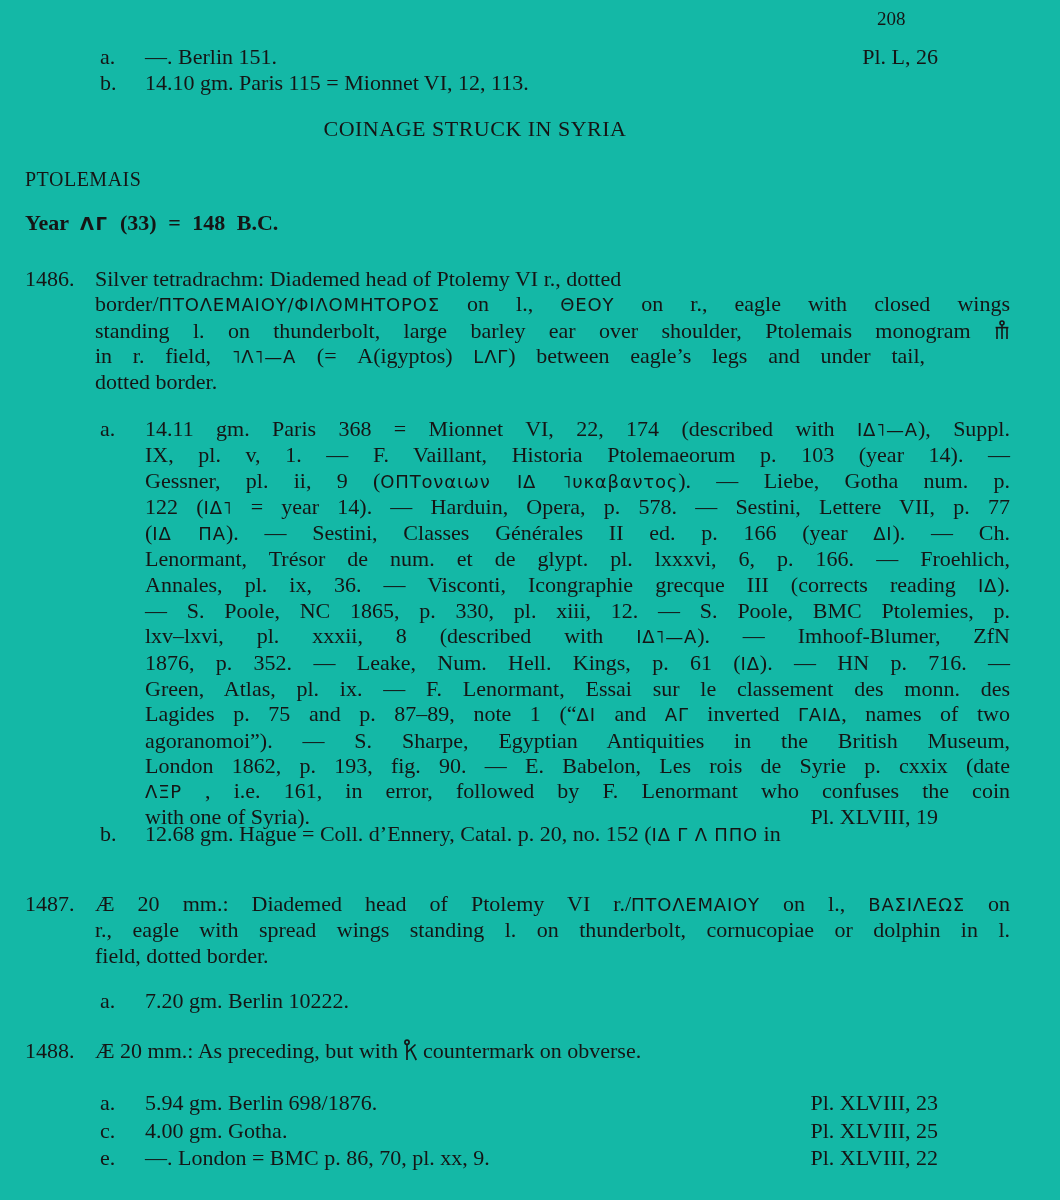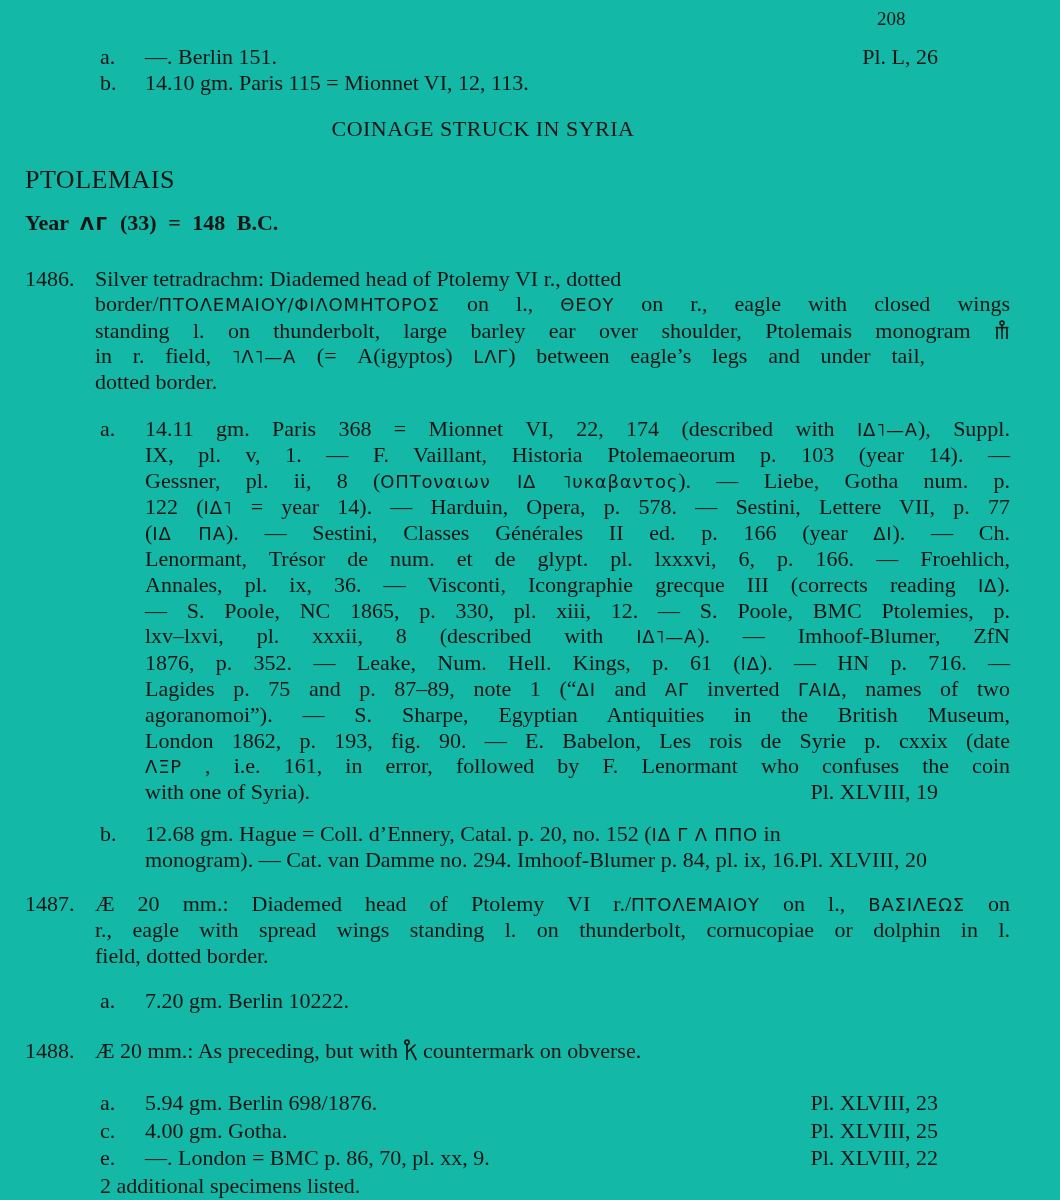--- a/index.html
+++ b/index.html
@@ -10,22 +10,22 @@
     font-size:22px;line-height:25.3px;
   }
   .gk{font-family:"DejaVu Sans", sans-serif;font-size:0.82em;letter-spacing:0.8px;}
   .hdr-num{position:absolute;left:877px;top:6px;font-size:19px;}
   .abs{position:absolute;left:0;width:1060px;}
   .row{position:relative;padding-left:145px;display:flex;line-height:26px;}
   .row-foot{padding-left:100px;}
   .letter{position:absolute;left:100px;}
   .plate{margin-left:auto;margin-right:122px;white-space:nowrap;}
   .plate-inline{white-space:nowrap;}
-  .center-head{position:absolute;top:116px;left:0;width:950px;text-align:center;font-size:22px;letter-spacing:0.5px;padding-left:8px;}
-  .mint{position:absolute;top:167px;left:25px;font-size:26px;letter-spacing:0.5px;}
+  .center-head{position:absolute;top:116px;left:0;width:950px;text-align:center;font-size:22px;letter-spacing:0.5px;}
+  .mint{position:absolute;top:167px;left:25px;font-size:20px;letter-spacing:0.5px;}
   .yearh{position:absolute;top:210px;left:25px;font-weight:bold;font-size:22px;word-spacing:6px;}
   .yearh .gk{letter-spacing:1.5px;text-align:right;}
   .entry{position:absolute;left:0;width:1060px;}
   .enum{position:absolute;left:25px;top:0;}
   .ebody{margin-left:95px;width:915px;}
   .ebody-narrow{width:830px;}
   .sletter{position:absolute;left:100px;top:0;}
   .sbody{margin-left:145px;width:865px;}
   .sbody-wide{width:915px;}
   .ln{min-height:25.3px;}
@@ -77,46 +77,44 @@
       <div class="ln fill ebody-narrow"><span>in r. field, </span><span class="gk">˥Λ˥—Α</span><span> (= A(igyptos) </span><span class="gk">LΛΓ</span><span>) between eagle’s legs and under tail,</span></div>
       <div class="ln"><span>dotted border.</span></div>
     </div>
   </div>
 
   <div class="entry" style="top:416px">
     <span class="sletter">a.</span>
     <div class="sbody">
       <div class="ln fill"><span>14.11 gm. Paris 368 = Mionnet VI, 22, 174 (described with </span><span class="gk">ΙΔ˥—Α</span><span>), Suppl.</span></div>
       <div class="ln fill"><span>IX, pl. v, 1. — F. Vaillant, Historia Ptolemaeorum p. 103 (year 14). —</span></div>
-      <div class="ln fill"><span>Gessner, pl. ii, 8 (</span><span class="gk">ΟΠΤοναιων ΙΔ ˥υκαβαντος</span><span>). — Liebe, Gotha num. p.</span></div>
+      <div class="ln fill"><span>Gessner, pl. ii, 9 (</span><span class="gk">ΟΠΤοναιων ΙΔ ˥υκαβαντος</span><span>). — Liebe, Gotha num. p.</span></div>
       <div class="ln fill"><span>122 (</span><span class="gk">ΙΔ˥</span><span> = year 14). — Harduin, Opera, p. 578. — Sestini, Lettere VII, p. 77</span></div>
       <div class="ln fill"><span>(</span><span class="gk">ΙΔ ΠΑ</span><span>). — Sestini, Classes Générales II ed. p. 166 (year </span><span class="gk">ΔΙ</span><span>). — Ch.</span></div>
       <div class="ln fill"><span>Lenormant, Trésor de num. et de glypt. pl. lxxxvi, 6, p. 166. — Froehlich,</span></div>
       <div class="ln fill"><span>Annales, pl. ix, 36. — Visconti, Icongraphie grecque III (corrects reading </span><span class="gk">ΙΔ</span><span>).</span></div>
       <div class="ln fill"><span>— S. Poole, NC 1865, p. 330, pl. xiii, 12. — S. Poole, BMC Ptolemies, p.</span></div>
       <div class="ln fill"><span>lxv–lxvi, pl. xxxii, 8 (described with </span><span class="gk">ΙΔ˥—Α</span><span>). — Imhoof-Blumer, ZfN</span></div>
       <div class="ln fill"><span>1876, p. 352. — Leake, Num. Hell. Kings, p. 61 (</span><span class="gk">ΙΔ</span><span>). — HN p. 716. —</span></div>
+      <div class="ln fill"><span>Green, Atlas, pl. ix. — F. Lenormant, Essai sur le classement des monn. des</span></div>
       <div class="ln fill"><span>Lagides p. 75 and p. 87–89, note 1 (“</span><span class="gk">ΔΙ</span><span> and </span><span class="gk">ΑΓ</span><span> inverted </span><span class="gk">ΓΑΙΔ</span><span>, names of two</span></div>
       <div class="ln fill"><span>agoranomoi”). — S. Sharpe, Egyptian Antiquities in the British Museum,</span></div>
       <div class="ln fill"><span>London 1862, p. 193, fig. 90. — E. Babelon, Les rois de Syrie p. cxxix (date</span></div>
       <div class="ln fill"><span class="gk">ΛΞΡ</span><span> , i.e. 161, in error, followed by F. Lenormant who confuses the coin</span></div>
       <div class="ln flexln">
         <span><span>with one of Syria).</span></span>
         <span class="plate-a">Pl. XLVIII, 19</span>
       </div>
     </div>
   </div>
 
   <div class="entry" style="top:821px">
     <span class="sletter">b.</span>
     <div class="sbody sbody-wide">
       <div class="ln"><span>12.68 gm. Hague = Coll. d’Ennery, Catal. p. 20, no. 152 (</span><span class="gk">ΙΔ Γ Λ ΠΠΟ</span><span> in</span></div>
-      <div class="ln nowrap">
-        <span><span>monogram). — Cat. van Damme no. 294. Imhoof-Blumer p. 84, pl. ix, 16.</span></span><span class="plate-inline">Pl. XLVIII, 20</span>
-      </div>
     </div>
   </div>
 
   <div class="entry" style="top:891px">
     <span class="enum">1487.</span>
     <div class="ebody">
       <div class="ln fill"><span>Æ 20 mm.: Diademed head of Ptolemy VI r./</span><span class="gk">ΠΤΟΛΕΜΑΙΟΥ</span><span> on l., </span><span class="gk">ΒΑΣΙΛΕΩΣ</span><span> on</span></div>
       <div class="ln fill"><span>r., eagle with spread wings standing l. on thunderbolt, cornucopiae or dolphin in l.</span></div>
       <div class="ln"><span>field, dotted border.</span></div>
     </div>
@@ -154,18 +152,15 @@
     <div class="row" style="line-height:27.5px">
       <span class="letter">c.</span>
       <span><span>4.00 gm. Gotha.</span></span>
       <span class="plate">Pl. XLVIII, 25</span>
     </div>
     <div class="row" style="line-height:27.5px">
       <span class="letter">e.</span>
       <span><span>—. London = BMC p. 86, 70, pl. xx, 9.</span></span>
       <span class="plate">Pl. XLVIII, 22</span>
     </div>
-    <div class="row row-foot" style="line-height:27.5px">
-      <span>2 additional specimens listed.</span>
-    </div>
   </div>
 
 </div>
 
 </body></html>

